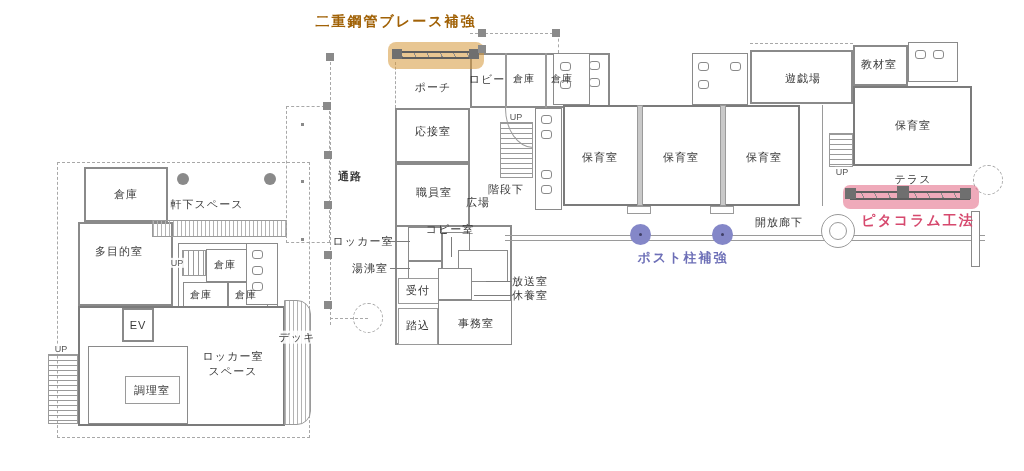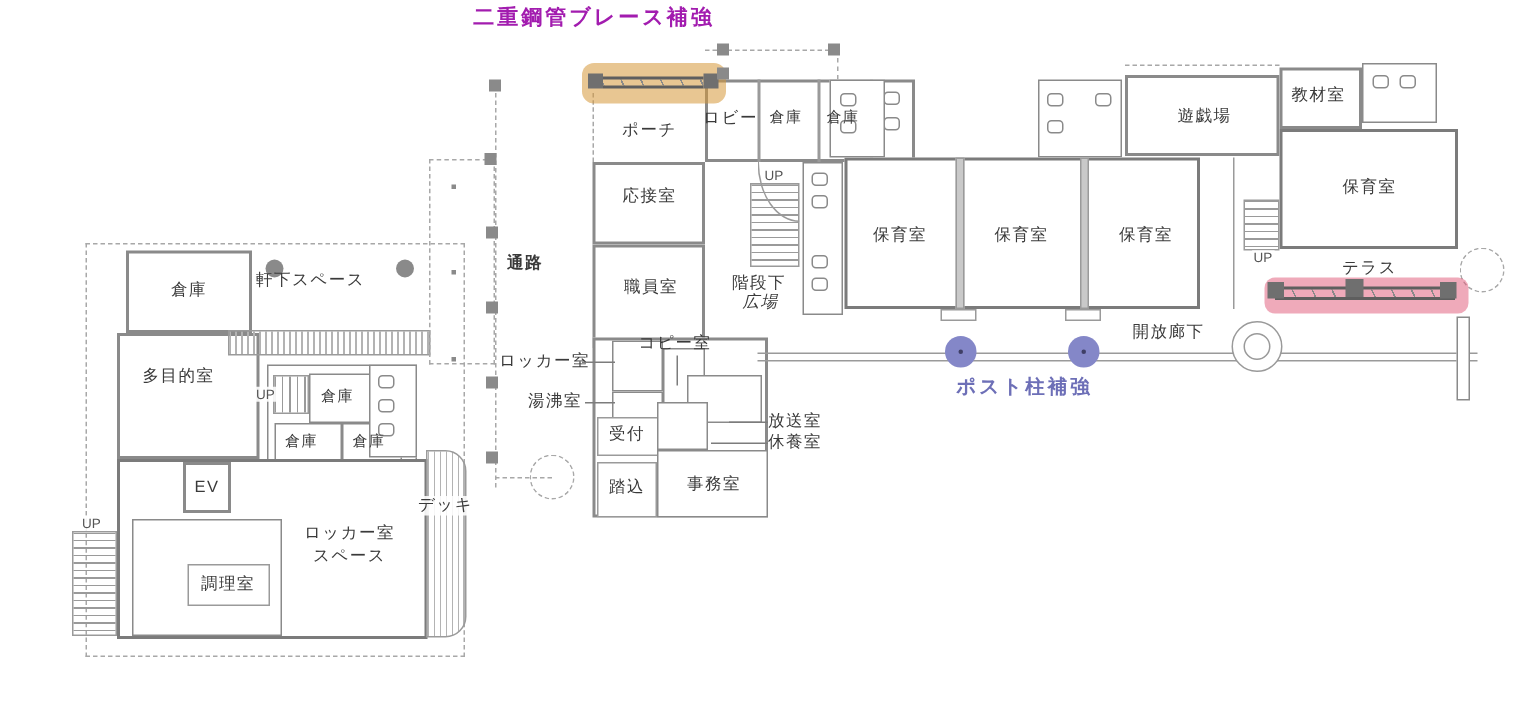--- a/index.html
+++ b/index.html
@@ -67,21 +67,21 @@
   <div class="fix" style="left:252px;top:282px;"></div>
 
   <div class="room heavy" style="left:78px;top:306px;width:207px;height:120px;"></div>
   <div class="room" style="left:122px;top:308px;width:32px;height:34px;"></div>
   <div class="room mid" style="left:88px;top:346px;width:100px;height:78px;"></div>
   <div class="room thin" style="left:125px;top:376px;width:55px;height:28px;"></div>
   <div class="hatchv" style="left:284px;top:300px;width:27px;height:125px;border-radius:0 14px 14px 0;"></div>
   <div class="stairs-h" style="left:48px;top:354px;width:30px;height:70px;"></div>
 
   <span class="lbl" style="left:126px;top:194px;">倉庫</span>
-  <span class="lbl" style="left:207px;top:187px;text-align:right;">軒下スペース</span>
+  <span class="lbl" style="left:207px;top:204px;text-align:right;">軒下スペース</span>
   <span class="lbl" style="left:119px;top:251px;">多目的室</span>
   <span class="lbl sm" style="left:225px;top:265px;">倉庫</span>
   <span class="lbl sm" style="left:201px;top:295px;">倉庫</span>
   <span class="lbl sm" style="left:246px;top:295px;">倉庫</span>
   <span class="lbl up halo" style="left:177px;top:263px;">UP</span>
   <span class="lbl" style="left:138px;top:325px;">EV</span>
   <span class="lbl" style="left:152px;top:390px;">調理室</span>
   <span class="lbl" style="left:233px;top:356px;">ロッカー室</span>
   <span class="lbl" style="left:233px;top:371px;">スペース</span>
   <span class="lbl halo" style="left:297px;top:337px;">デッキ</span>
@@ -100,21 +100,21 @@
   <div class="dot" style="left:301px;top:238px;"></div>
   <div class="dash-h" style="left:330px;top:318px;width:38px;"></div>
   <div class="dashbox" style="left:353px;top:303px;width:30px;height:30px;border-radius:50%;"></div>
 
   <div class="dash-v" style="left:395px;top:62px;height:46px;"></div>
   <div class="dash-v" style="left:478px;top:62px;height:46px;"></div>
   <div class="hl hl-brace" style="left:388px;top:42px;width:96px;height:27px;"></div>
   <div class="colsq" style="left:392px;top:49px;width:10px;height:10px;"></div>
   <div class="colsq" style="left:469px;top:49px;width:10px;height:10px;"></div>
   <div class="wallbar" style="left:402px;top:51px;width:67px;height:8px;"></div>
-  <span class="anno" style="left: 396px; top: 12px; color: #a21caf;">二重鋼管ブレース補強</span>
+  <span class="anno" style="left: 396px; top: 22px; color: #a16207;">二重鋼管ブレース補強</span>
 
   <div class="dash-h" style="left:470px;top:33px;width:88px;"></div>
   <div class="sq" style="left:478px;top:29px;"></div>
   <div class="sq" style="left:552px;top:29px;"></div>
   <div class="sq" style="left:478px;top:45px;"></div>
   <div class="dash-v" style="left:558px;top:33px;height:20px;"></div>
 
   <div class="room" style="left:470px;top:53px;width:140px;height:55px;"></div>
   <div class="line" style="left:505px;top:53px;width:2px;height:55px;"></div>
   <div class="line" style="left:545px;top:53px;width:2px;height:55px;"></div>
@@ -151,21 +151,21 @@
 
   <span class="lbl" style="left:433px;top:87px;">ポーチ</span>
   <span class="lbl" style="left:487px;top:79px;">ロビー</span>
   <span class="lbl sm" style="left:524px;top:79px;">倉庫</span>
   <span class="lbl sm" style="left:562px;top:79px;">倉庫</span>
   <span class="lbl" style="left:433px;top:131px;">応接室</span>
   <span class="lbl" style="left:350px;top:176px;font-weight:bold;">通路</span>
   <span class="lbl" style="left:434px;top:192px;">職員室</span>
   <span class="lbl up halo" style="left:516px;top:117px;">UP</span>
   <span class="lbl" style="left:506px;top:189px;">階段下</span>
-  <span class="lbl" style="left:507px;top:202px;font-style:italic;">広場</span>
+  <span class="lbl" style="left:478px;top:202px;">広場</span>
   <span class="lbl" style="left:363px;top:241px;">ロッカー室</span>
   <span class="lbl" style="left:450px;top:229px;">コピー室</span>
   <span class="lbl" style="left:370px;top:268px;">湯沸室</span>
   <span class="lbl" style="left:418px;top:290px;">受付</span>
   <span class="lbl" style="left:418px;top:325px;">踏込</span>
   <span class="lbl" style="left:476px;top:323px;text-align:center;">事務室</span>
   <span class="lbl" style="left:530px;top:281px;">放送室</span>
   <span class="lbl" style="left:530px;top:295px;">休養室</span>
 
   <div class="room heavy" style="left:563px;top:105px;width:237px;height:101px;"></div>
@@ -190,20 +190,21 @@
   <div class="room mid" style="left:908px;top:42px;width:50px;height:40px;"></div>
   <div class="fix" style="left:915px;top:50px;"></div>
   <div class="fix" style="left:933px;top:50px;"></div>
   <div class="room heavy" style="left:853px;top:86px;width:119px;height:80px;"></div>
 
   <div class="hl hl-pita" style="left:843px;top:185px;width:136px;height:24px;"></div>
   <div class="wallbar" style="left:850px;top:191px;width:120px;height:9px;"></div>
   <div class="colsq" style="left:845px;top:188px;width:11px;height:11px;"></div>
   <div class="colsq" style="left:897px;top:186px;width:12px;height:12px;"></div>
   <div class="colsq" style="left:960px;top:188px;width:11px;height:11px;"></div>
+  <span class="anno" style="left: 918px; top: 221px; color: rgb(214, 73, 110);">ピタコラム工法</span>
 
   <div class="line" style="left:505px;top:235px;width:480px;height:1px;"></div>
   <div class="line" style="left:505px;top:240px;width:480px;height:1px;"></div>
   <div class="room thin" style="left:627px;top:206px;width:24px;height:8px;"></div>
   <div class="room thin" style="left:710px;top:206px;width:24px;height:8px;"></div>
   <div class="postcol" style="left:630px;top:224px;">
       <i></i>
     </div>
   <div class="postcol" style="left:712px;top:224px;">
       <i></i>

